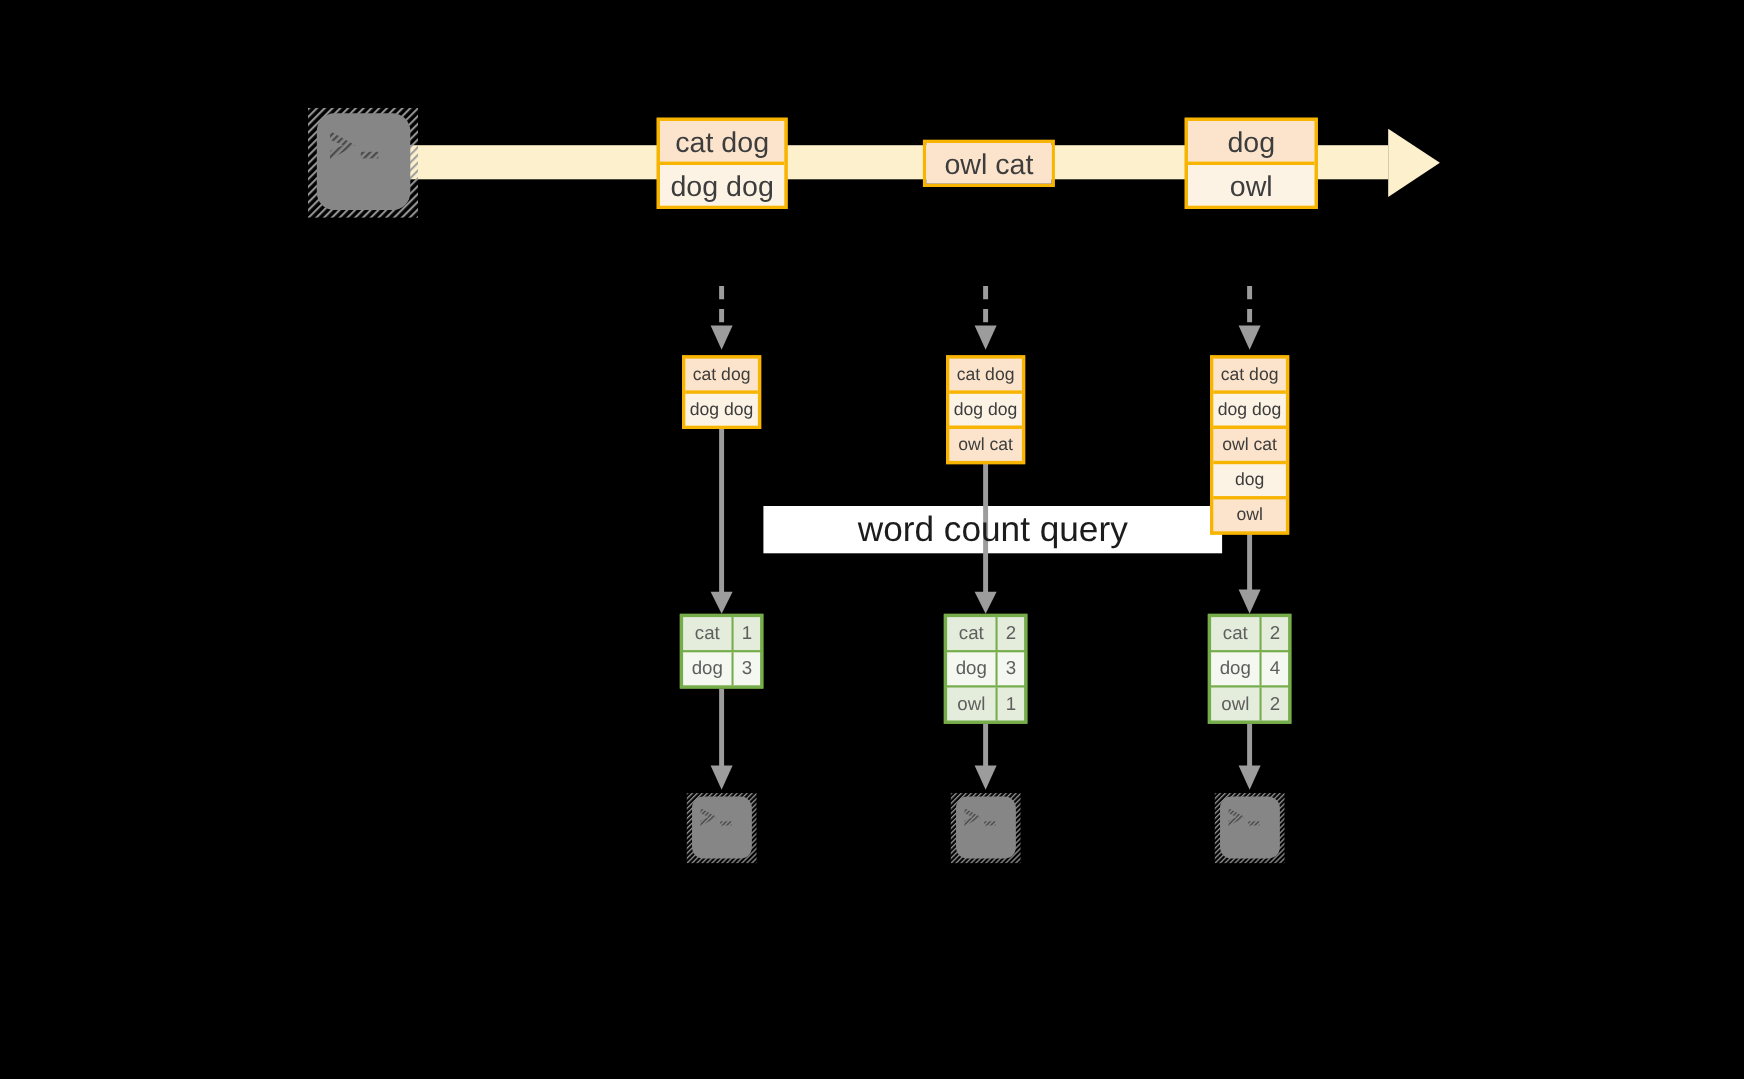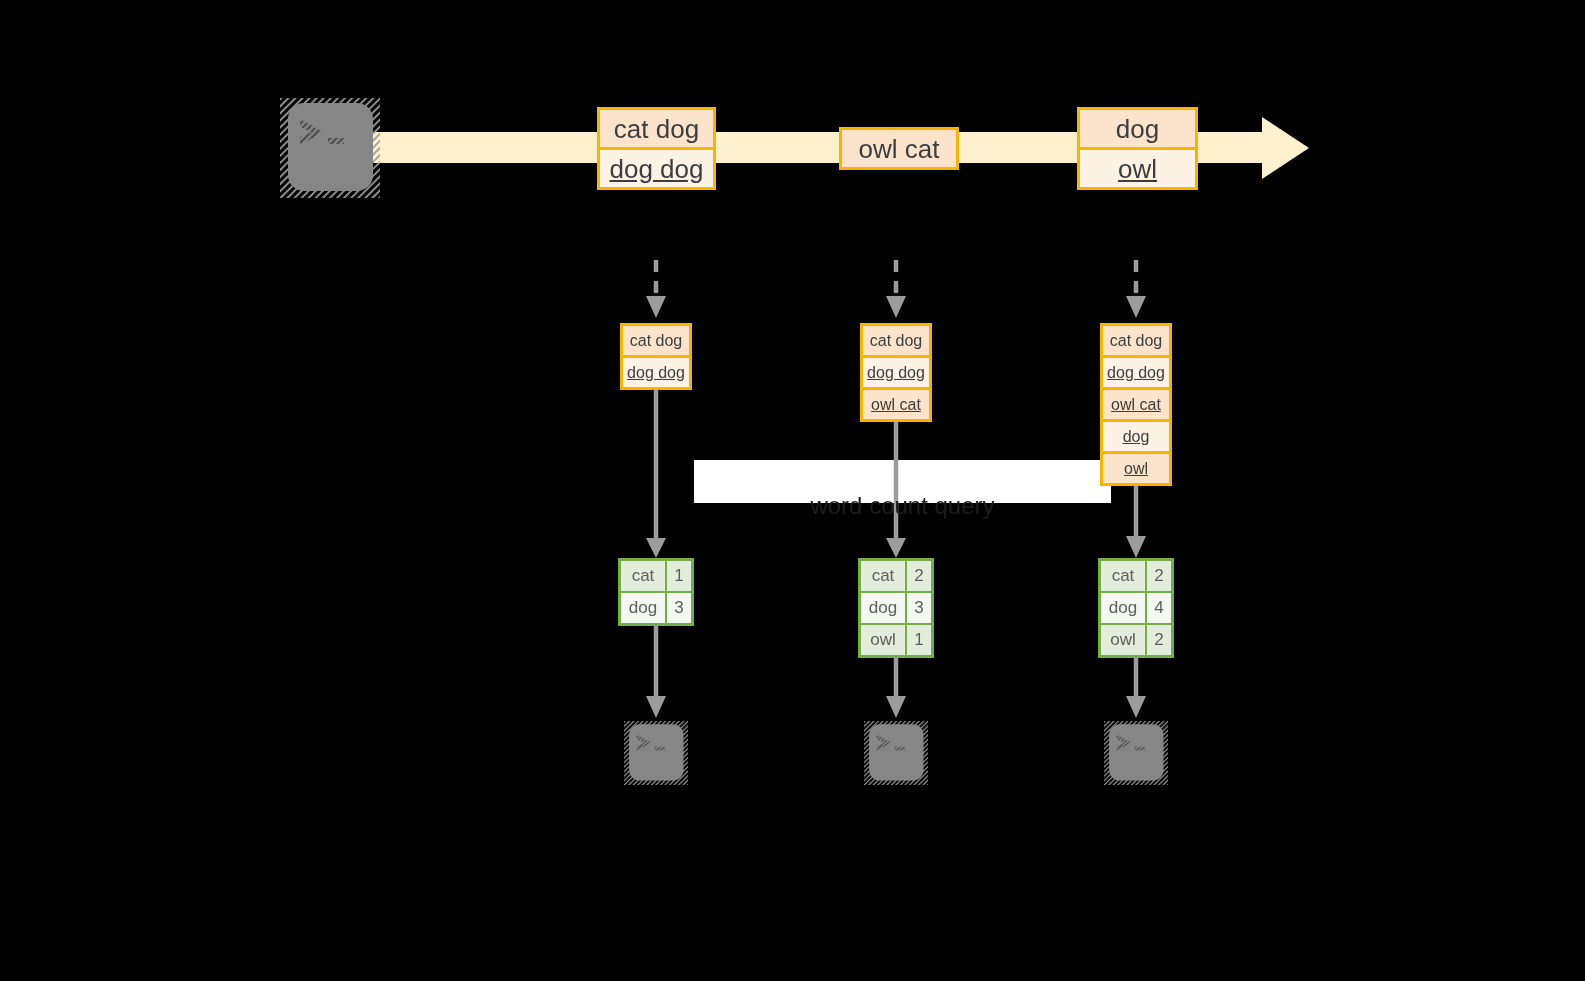--- a/index.html
+++ b/index.html
@@ -13,34 +13,34 @@
     position:relative;width:1326px;height:981px;background:var(--bg);overflow:hidden;
     font-family:"Liberation Sans","DejaVu Sans",sans-serif;
   }
   
   .band{position:absolute;left:372px;top:132px;width:890px;height:31px;background:var(--band);z-index:1;}
   .band-head{position:absolute;left:1262px;top:117px;width:0;height:0;z-index:1;
     border-top:31px solid transparent;border-bottom:31px solid transparent;border-left:47px solid var(--band);}
   
   .obox{position:absolute;border:3px solid var(--gold);z-index:5;background:var(--gold);}
   .ocell{display:flex;align-items:center;justify-content:center;color:var(--box_text);line-height:1;}
-  .ocell + .ocell{border-top:3px solid var(--gold);text-decoration:underline;}
+  .ocell + .ocell{border-top:3px solid var(--gold);}
   .obox .ocell:nth-child(odd){background:var(--peach);}
   .obox .ocell:nth-child(even){background:var(--cream);}
   .ocell.big{height:37px;font-size:26px;}
   .ocell.small{height:29px;font-size:16px;}
   
   .flow{position:absolute;z-index:2;overflow:visible;}
   .flow-line{stroke:var(--gray);stroke-width:4.5;fill:none;}
   .flow-line.dashed{stroke-dasharray:12 9;}
   .flow-head{fill:var(--gray);stroke:none;}
   
   .query-band{position:absolute;left:694px;top:460px;width:417px;height:43px;background:var(--query_bg);z-index:1;}
-  .query-label{position:absolute;left:694px;top:484px;width:417px;height:43px;z-index:3;
-    display:flex;align-items:center;justify-content:center;font-size:24px;color:var(--query_text);}
+  .query-label{position:absolute;left:694px;top:460px;width:417px;height:43px;z-index:3;
+    display:flex;align-items:center;justify-content:center;font-size:32px;color:var(--query_text);}
   
   .gtable{position:absolute;border:3px solid var(--green);z-index:5;background:var(--green);}
   .grow{display:flex;text-align:center;}
   .grow + .grow{border-top:2px solid var(--green);}
   .gword{width:44px;height:30px;border-right:2px solid var(--green);
     display:flex;align-items:center;justify-content:center;font-size:17px;color:var(--table_text);}
   .gnum{width:24px;height:30px;display:flex;align-items:center;justify-content:center;font-size:17px;color:var(--table_text);}
   .grow:nth-child(odd) .gword,.grow:nth-child(odd) .gnum{background:var(--green_cell);}
   .grow:nth-child(even) .gword,.grow:nth-child(even) .gnum{background:var(--green_cell_alt);}
   

